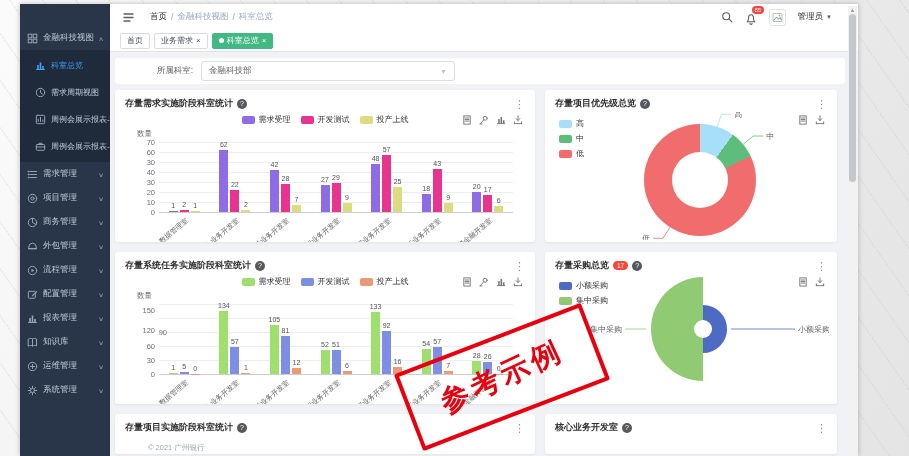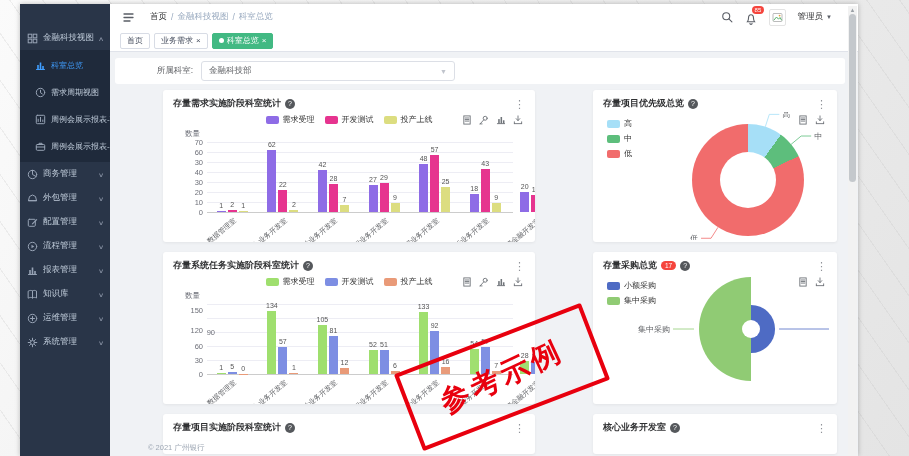--- a/index.html
+++ b/index.html
@@ -57,21 +57,21 @@
   .filter-card{position:absolute;left:5px;right:13px;top:6px;height:26px;background:#fff;border-radius:3px;
                display:flex;align-items:center;}
   .filter-label{width:78px;text-align:right;font-size:8.5px;color:#606266;}
   .filter-select{margin-left:8px;width:238px;height:18px;border:1px solid #dcdfe6;border-radius:3px;
                  display:flex;align-items:center;padding:0 7px;font-size:8.5px;color:#606266;
                  justify-content:space-between;cursor:pointer;background:#fff;}
   .filter-select .caret{color:#c0c4cc;font-size:7px;}
 
   .grid{position:absolute;left:5px;top:38px;display:grid;grid-template-columns:420px 292px;
         grid-template-rows:152px 152px 40px;gap:10px 10px;}
-  .card{background:#fff;border-radius:3px;position:relative;box-shadow:0 1px 3px rgba(0,0,0,.06);overflow:hidden;margin-left:48px;}
+  .card{background:#fff;border-radius:3px;position:relative;box-shadow:0 1px 3px rgba(0,0,0,.06);overflow:hidden;}
   .card-head{display:flex;align-items:center;gap:4px;padding:7px 10px 0 10px;}
   .card-title{font-size:9px;color:#303133;font-weight:bold;}
   .q-icon{width:10px;height:10px;border-radius:50%;background:#55585c;color:#fff;font-size:7px;
           line-height:10px;text-align:center;flex:0 0 auto;cursor:pointer;}
   .pill{background:#f5453d;color:#fff;font-size:6.5px;line-height:9px;padding:0 4px;border-radius:5px;}
   .kebab{margin-left:auto;color:#909399;font-size:11px;cursor:pointer;line-height:10px;}
   .toolbox{position:absolute;right:12px;top:25px;display:flex;gap:7px;color:#6f7479;z-index:3;}
   .toolbox .t-icon{width:10px;height:10px;display:inline-flex;cursor:pointer;}
   .toolbox .t-icon svg{width:10px;height:10px;}
   .chart{position:absolute;left:8px;right:8px;top:22px;bottom:2px;}
@@ -161,55 +161,75 @@
                 <rect x="1.3" y="3.5" width="8.4" height="5.8" rx="1"></rect>
                 <path d="M4 3.5V2.3h3v1.2M1.3 6h8.4"></path>
               </svg>
             </span>
             <span class="s-label">周例会展示报表-采购</span>
           </div>
         </div>
         <div class="side-item">
           <span class="s-icon">
             <svg viewBox="0 0 11 11" fill="none" stroke="currentColor" stroke-width="1" stroke-linecap="round">
+              <path d="M3.5 2.5h6M3.5 5.5h6M3.5 8.5h6"></path>
+              <path d="M1.3 2.5h.8M1.3 5.5h.8M1.3 8.5h.8" stroke-width="1.4"></path>
+            </svg>
+          </span>
+          <span class="s-label">需求管理</span>
+          <span class="chev">∨</span>
+        </div>
+        <div class="side-item">
+          <span class="s-icon">
+            <svg viewBox="0 0 11 11" fill="none" stroke="currentColor" stroke-width="1" stroke-linecap="round">
+              <circle cx="5.5" cy="5.5" r="4.2"></circle>
+              <circle cx="5.5" cy="5.5" r="1.6"></circle>
+            </svg>
+          </span>
+          <span class="s-label">项目管理</span>
+          <span class="chev">∨</span>
+        </div>
+        <div class="side-item">
+          <span class="s-icon">
+            <svg viewBox="0 0 11 11" fill="none" stroke="currentColor" stroke-width="1" stroke-linecap="round">
               <circle cx="5.5" cy="5.5" r="4.2"></circle>
               <path d="M5.5 1.3v4.2l3.6 2"></path>
             </svg>
           </span>
           <span class="s-label">商务管理</span>
           <span class="chev">∨</span>
         </div>
         <div class="side-item">
           <span class="s-icon">
             <svg viewBox="0 0 11 11" fill="none" stroke="currentColor" stroke-width="1" stroke-linecap="round">
               <path d="M1.5 7.5l1-4 3-1.5 3 1.5 1 4z"></path>
               <path d="M1.5 7.5h8"></path>
             </svg>
           </span>
           <span class="s-label">外包管理</span>
           <span class="chev">∨</span>
         </div>
         <div class="side-item">
           <span class="s-icon">
             <svg viewBox="0 0 11 11" fill="none" stroke="currentColor" stroke-width="1" stroke-linecap="round">
+              <circle cx="5.5" cy="5.5" r="4.2"></circle>
+              <path d="M4.5 3.8v3.4l2.8-1.7z" fill="currentColor" stroke="none"></path>
+            </svg>
+          </span>
+          <span class="s-label">流程管理</span>
+          <span class="chev">∨</span>
+        </div>
+        <div class="side-item">
+          <span class="s-icon">
+            <svg viewBox="0 0 11 11" fill="none" stroke="currentColor" stroke-width="1" stroke-linecap="round">
               <rect x="1.3" y="2.3" width="7" height="7" rx="1"></rect>
               <path d="M5 6.5 9.5 2l.8.8L5.8 7.3 4.8 7.6z" fill="currentColor" stroke="none"></path>
             </svg>
           </span>
           <span class="s-label">配置管理</span>
-          <span class="chev">∨</span>
-        </div>
-        <div class="side-item">
-          <span class="s-icon">
-            <svg viewBox="0 0 11 11" fill="none" stroke="currentColor" stroke-width="1" stroke-linecap="round">
-              <circle cx="5.5" cy="5.5" r="4.2"></circle>
-              <path d="M4.5 3.8v3.4l2.8-1.7z" fill="currentColor" stroke="none"></path>
-            </svg>
-          </span>
-          <span class="s-label">流程管理</span>
           <span class="chev">∨</span>
         </div>
         <div class="side-item">
           <span class="s-icon">
             <svg viewBox="0 0 11 11" fill="none" stroke="currentColor" stroke-width="1" stroke-linecap="round">
               <path d="M1.5 9.5h8"></path>
               <rect x="2.2" y="5" width="1.6" height="4.5" fill="currentColor" stroke="none"></rect>
               <rect x="4.7" y="2.5" width="1.6" height="7" fill="currentColor" stroke="none"></rect>
               <rect x="7.2" y="6" width="1.6" height="3.5" fill="currentColor" stroke="none"></rect>
             </svg>

